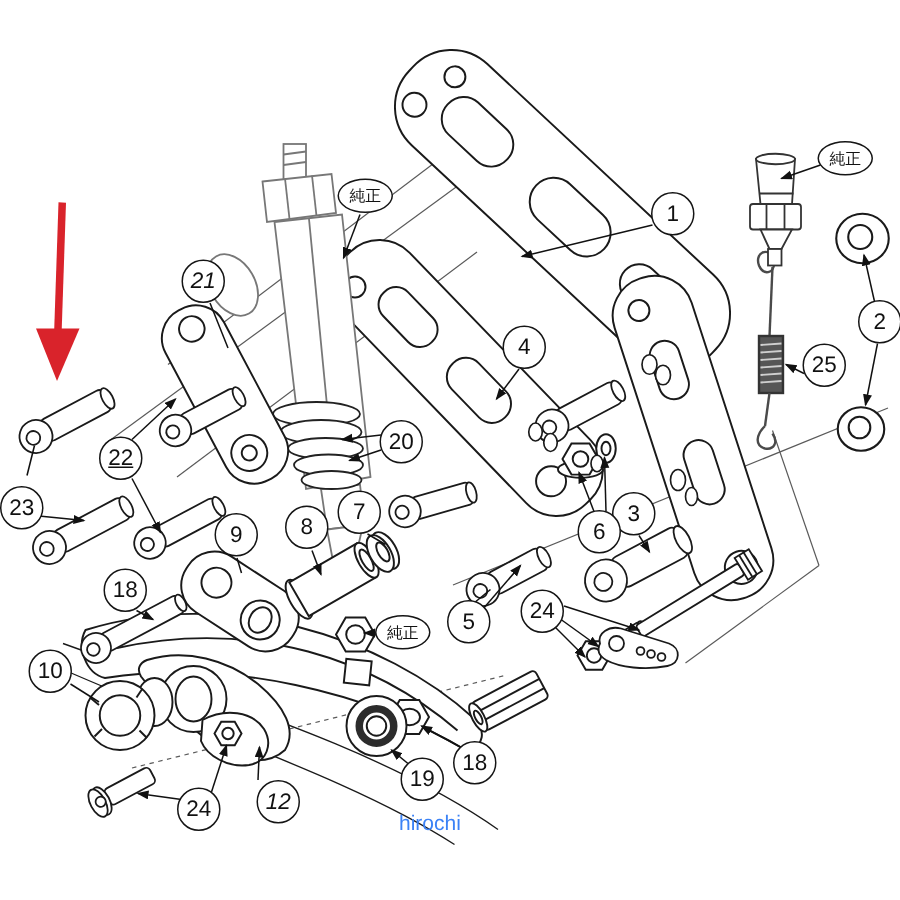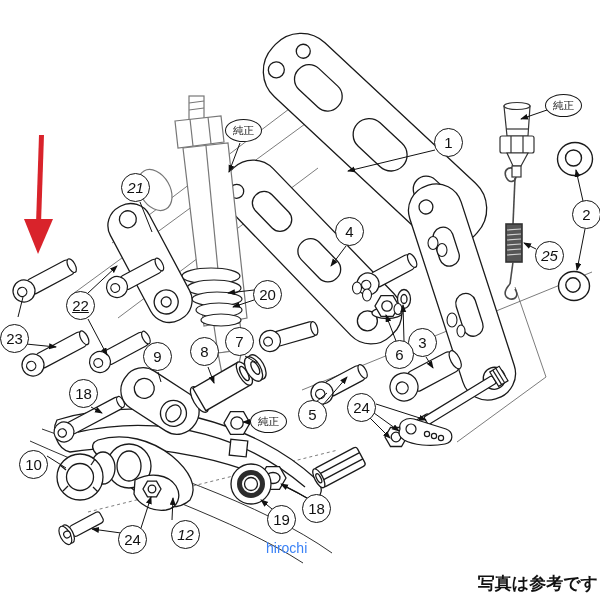--- a/index.html
+++ b/index.html
@@ -359,32 +359,31 @@
 
   <div class="co" style="left:434px;top:128px;">1</div>
   <div class="co" style="left:572px;top:200px;">2</div>
   <div class="co" style="left:408px;top:328px;">3</div>
   <div class="co" style="left:335px;top:217px;">4</div>
   <div class="co" style="left:298px;top:400px;">5</div>
   <div class="co" style="left:385px;top:340px;">6</div>
   <div class="co" style="left:225px;top:327px;">7</div>
   <div class="co" style="left:190px;top:337px;">8</div>
   <div class="co" style="left:143px;top:342px;">9</div>
-  <div class="co" style="left:19px;top:450px;">10</div>
+  <div class="co" style="left:19px;top:433px;">10</div>
   <div class="co" style="left:171px;top:520px;font-style:italic;">12</div>
   <div class="co" style="left:69px;top:379px;">18</div>
   <div class="co" style="left:302px;top:494px;">18</div>
   <div class="co" style="left:267px;top:505px;">19</div>
   <div class="co" style="left:253px;top:280px;">20</div>
   <div class="co" style="left:121px;top:173px;font-style:italic;">21</div>
   <div class="co" style="left:66px;top:291px;text-decoration:underline;">22</div>
   <div class="co" style="left:0px;top:324px;">23</div>
   <div class="co" style="left:118px;top:525px;">24</div>
   <div class="co" style="left:347px;top:393px;">24</div>
-  <div class="co" style="left:535px;top:241px;font-style:italic;">25</div>
+  <div class="co" style="left:535px;top:229px;">25</div>
 
   <div class="oem" style="left:225px;top:119px;">純正</div>
   <div class="oem" style="left:545px;top:94px;">純正</div>
   <div class="oem" style="left:250px;top:410px;">純正</div>
 
   <div class="watermark">hirochi</div>
-  <div class="caption">写真は参考です</div>
 </div>
 
 </body></html>

